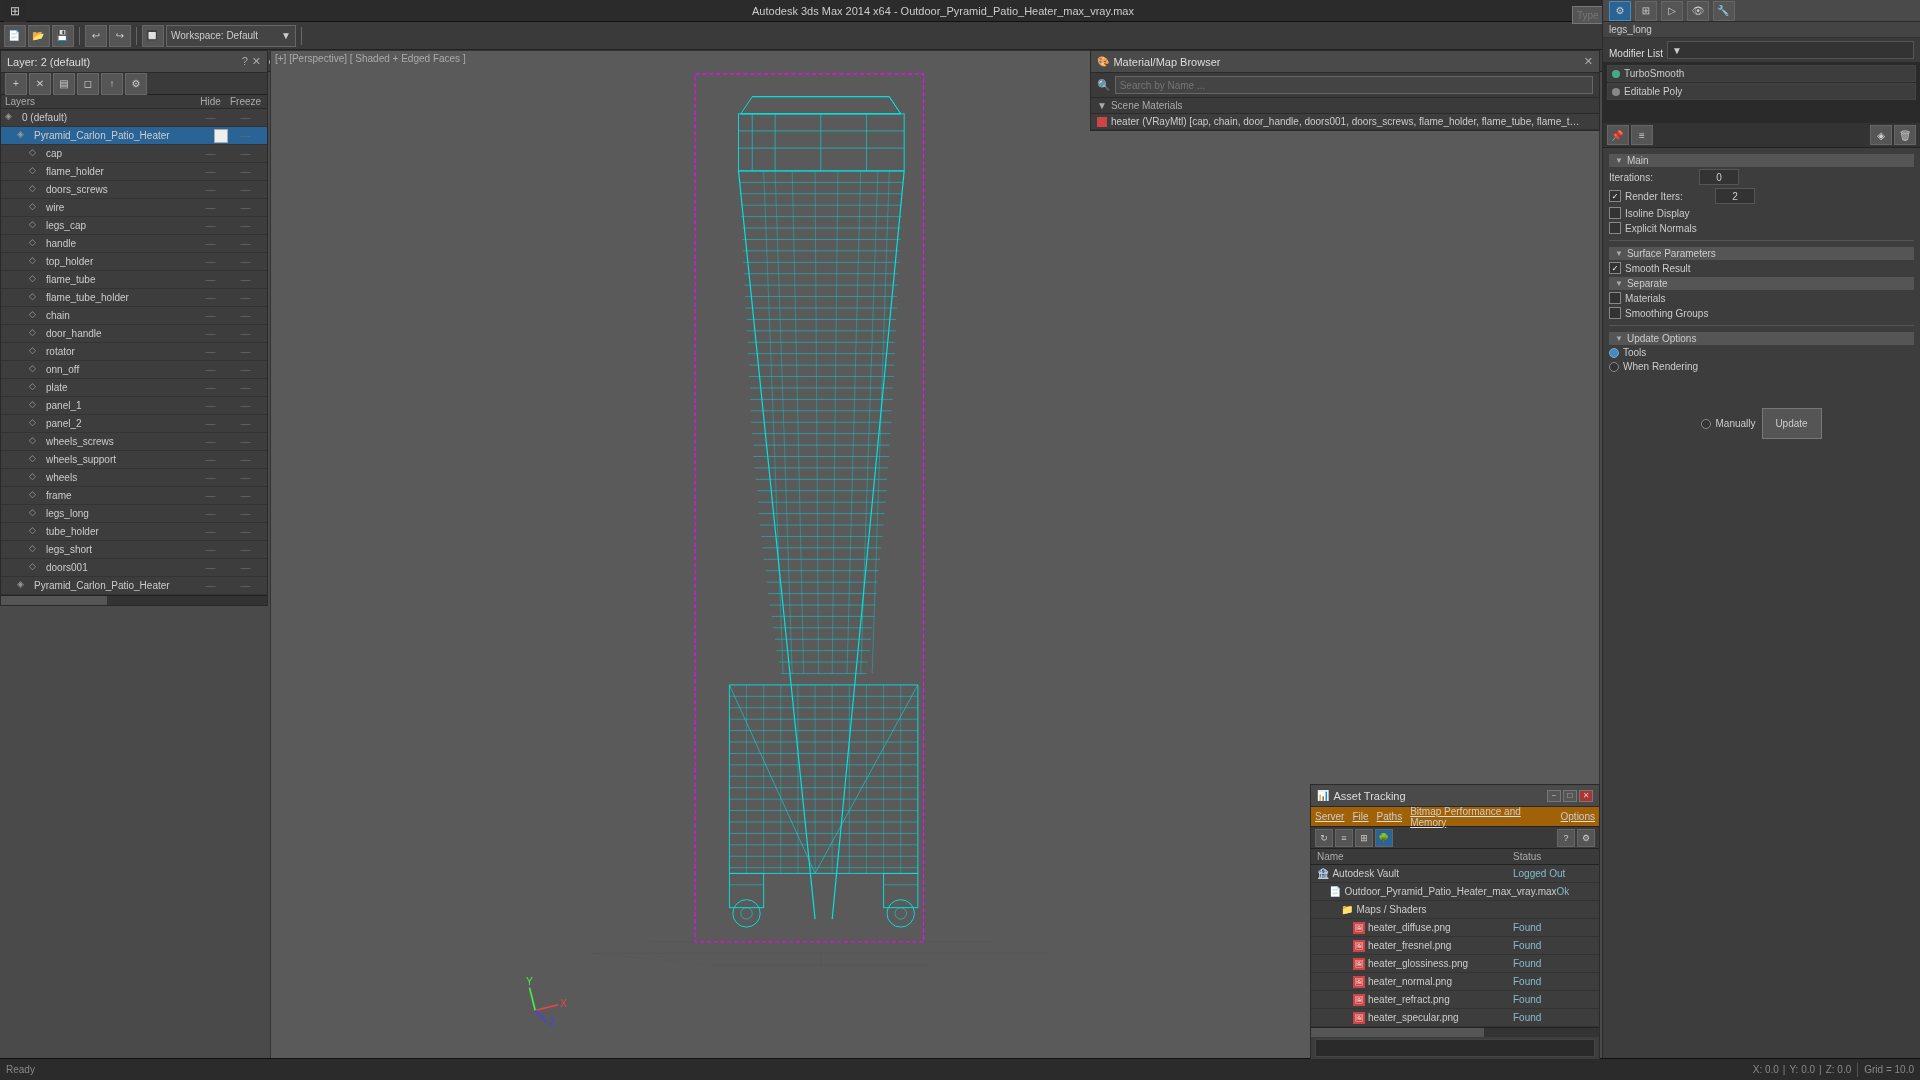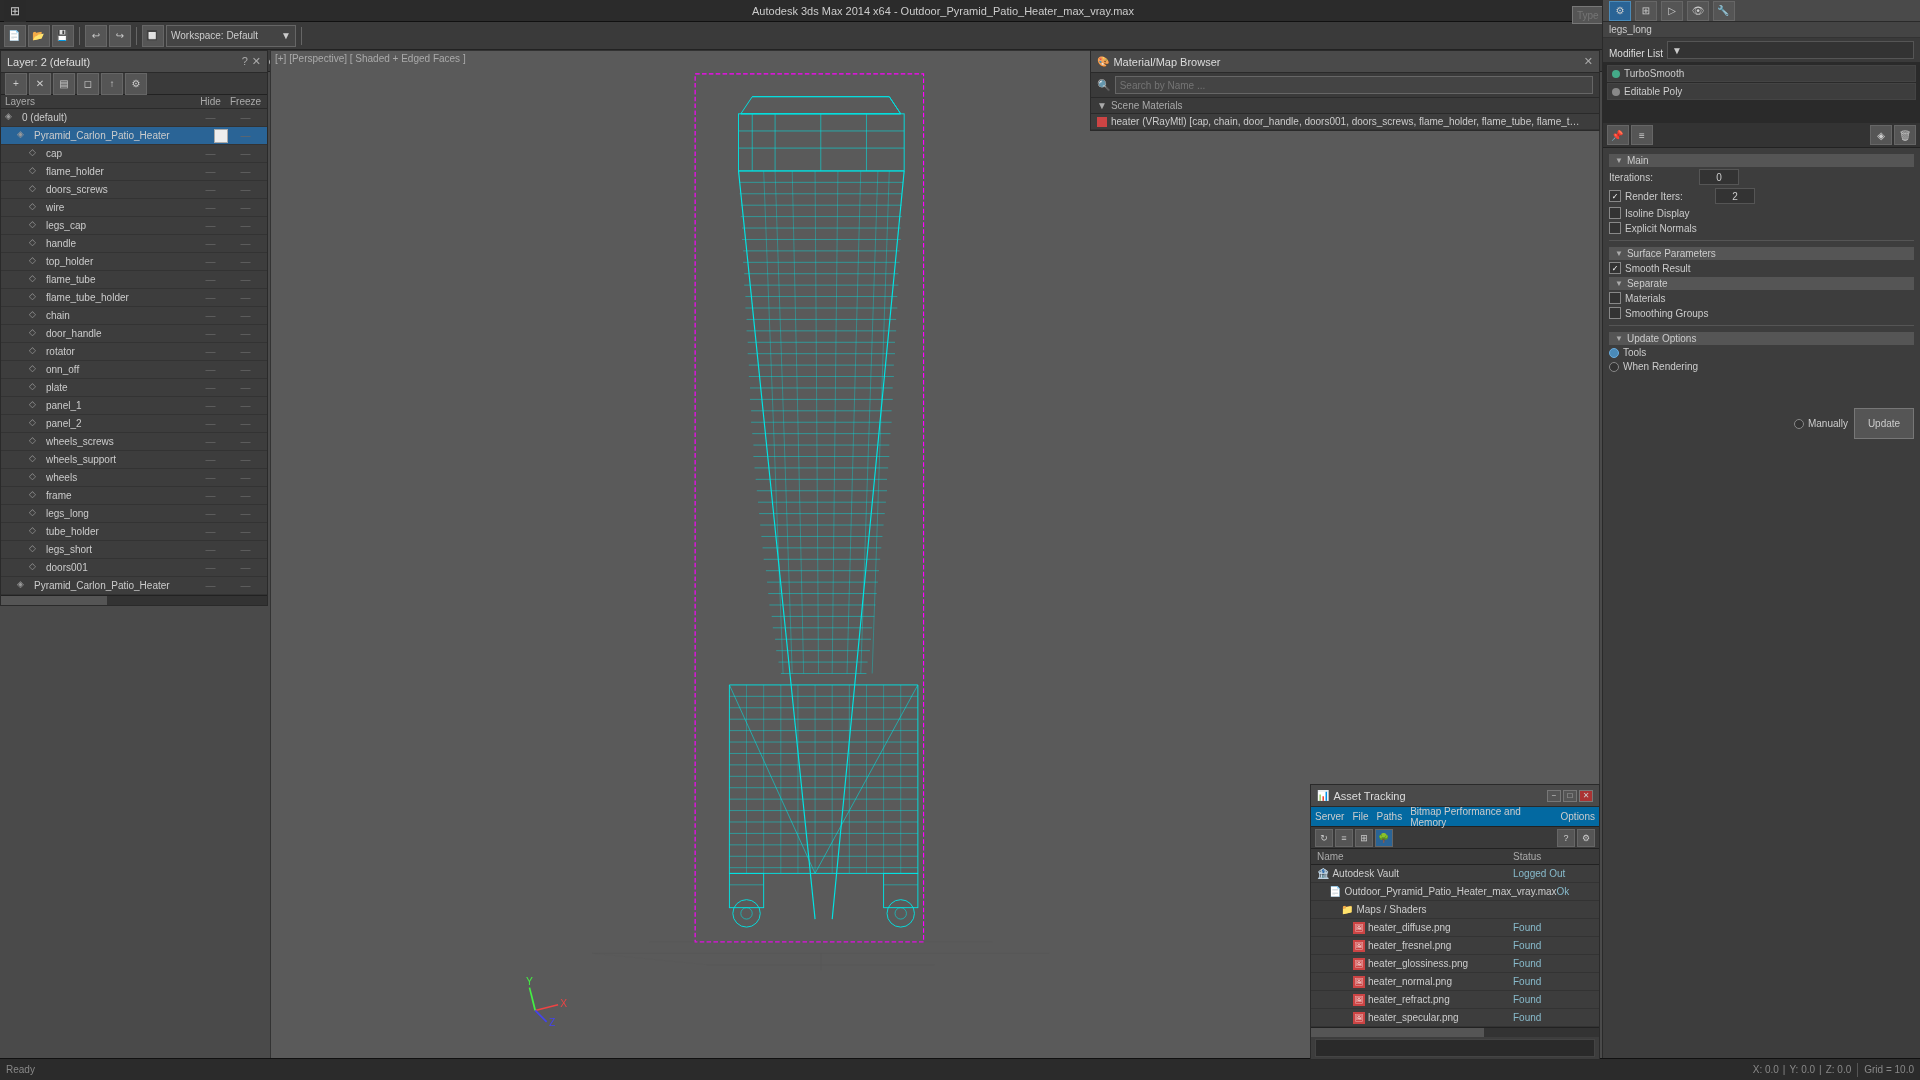--- a/index.html
+++ b/index.html
@@ -445,27 +445,28 @@
       border: 1px solid #777;
       color: #ccc;
       font-size: 8px;
       cursor: pointer;
       display: flex;
       align-items: center;
       justify-content: center;
     }
     .at-menu-bar {
       height: 20px;
-      background: #0369a1;
+      background: #a16207;
       display: flex;
       align-items: center;
       padding: 0 4px;
       gap: 8px;
       border-bottom: 1px solid #222;
       font-size: 10px;
+      text-decoration: underline;
     }
     .at-menu-item { color: #ccc; cursor: pointer; }
     .at-toolbar {
       height: 22px;
       background: #3a3a3a;
       display: flex;
       align-items: center;
       padding: 0 4px;
       gap: 2px;
       border-bottom: 1px solid #222;
@@ -1081,21 +1082,21 @@
     <div class="ts-row">
       <div class="ts-radio selected"></div>
       <span>Tools</span>
     </div>
 
     <div class="ts-row">
       <div class="ts-radio"></div>
       <span>When Rendering</span>
     </div>
 
-    <div class="ts-row" style="justify-content:flex-end;margin-top:36px;">
+    <div class="ts-row" style="justify-content:center;margin-top:36px;">
       <div style="display:flex;align-items:center;">
         <div class="ts-radio"></div>
         <span>Manually</span>
       </div>
       <div class="update-btn">Update</div>
     </div>
   </div>
 </div>
 
 <div class="material-browser">

